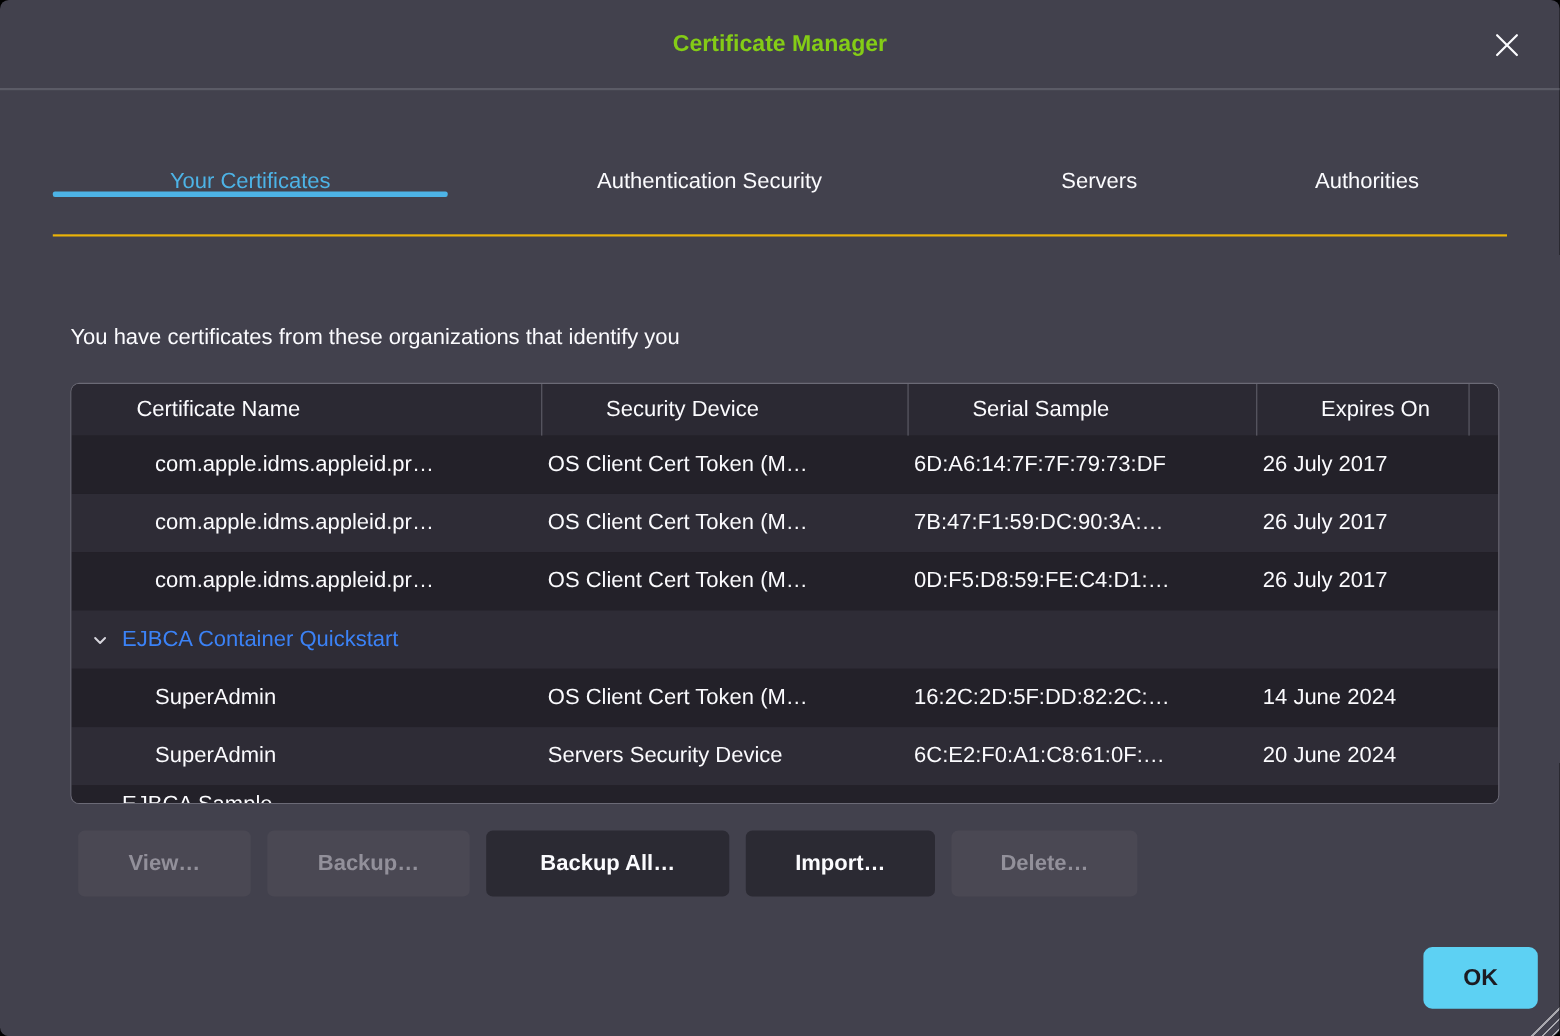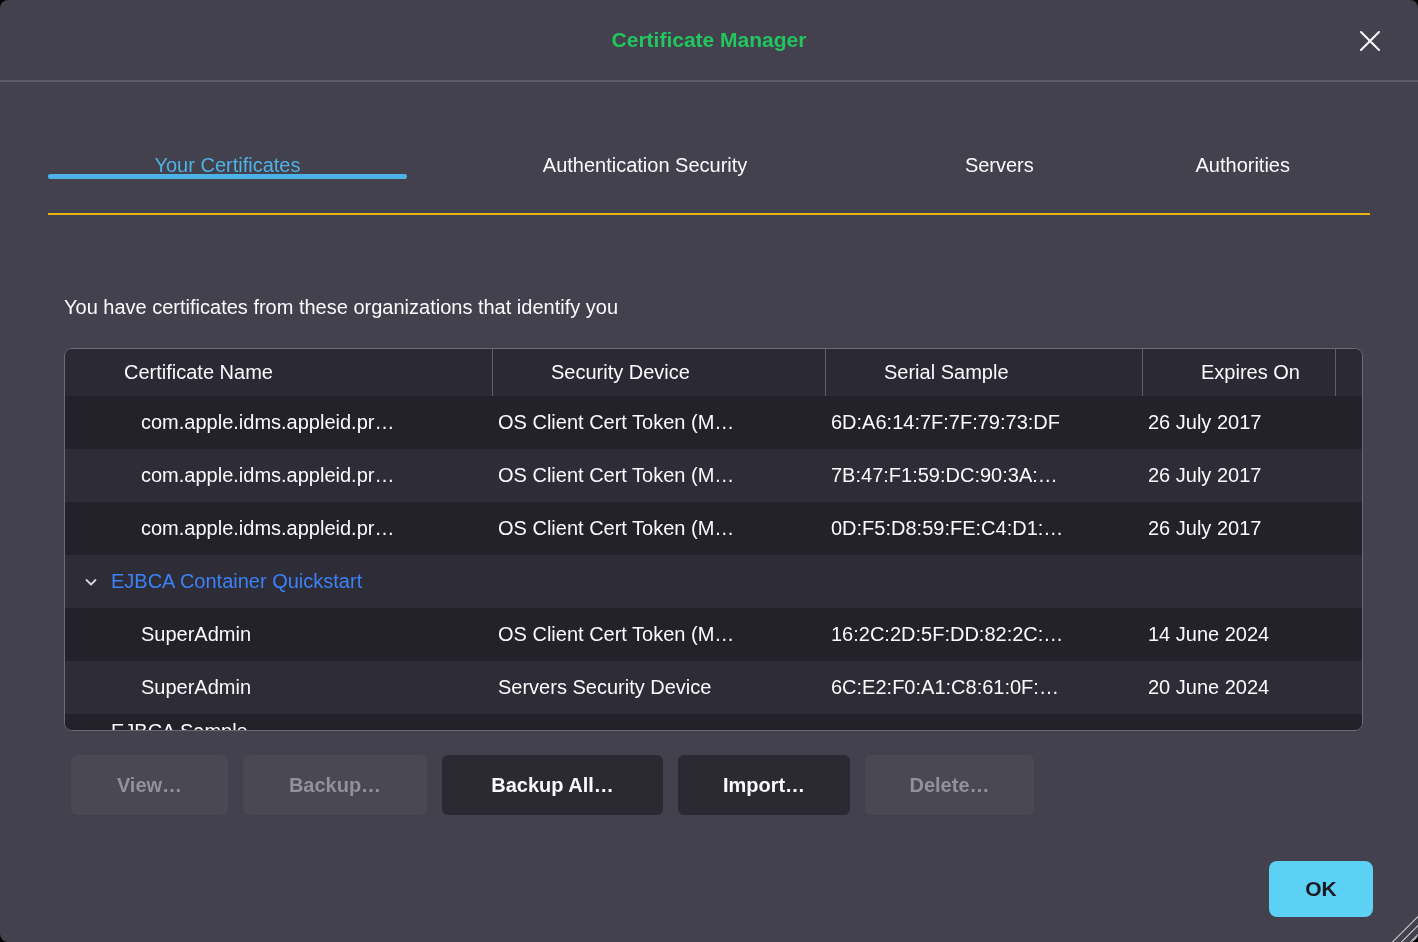--- a/index.html
+++ b/index.html
@@ -6,21 +6,21 @@
   body{font-family:"Liberation Sans","DejaVu Sans",sans-serif;-webkit-font-smoothing:antialiased;}
   .dialog{
     position:relative;width:1418px;height:942px;background:#42414d;
     border-radius:8px;overflow:hidden;color:#fbfbfe;
   }
   
   .titlebar{
     height:80px;border-bottom:2px solid #5b5b66;position:relative;
     display:flex;align-items:center;justify-content:center;
   }
-  .title{font-size:21px;font-weight:700;color:#22c55e;}
+  .title{font-size:21px;font-weight:700;color:#84cc16;}
   .close-btn{
     position:absolute;right:30px;top:23px;width:36px;height:36px;
     display:flex;align-items:center;justify-content:center;background:transparent;
     border:none;cursor:pointer;padding:0;
   }
   
   .tabs{
     margin:0 48px;height:131px;display:flex;align-items:center;
     border-bottom:2px solid #eab308;
   }
@@ -77,21 +77,21 @@
     font-family:inherit;cursor:pointer;background:#2b2a33;color:#fbfbfe;
   }
   .btn:disabled{background:#4a4853;color:#92909a;cursor:default;}
   .btn-view{width:157px;}
   .btn-backup{width:184px;}
   .btn-backupall{width:221px;}
   .btn-import{width:172px;}
   .btn-delete{width:169px;}
   
   .ok-btn{
-    position:absolute;right:45px;bottom:25px;width:104px;height:56px;
+    position:absolute;right:20px;bottom:25px;width:104px;height:56px;
     background:#5dd1f3;color:#1c1b22;font-size:21px;font-weight:700;
     border:none;border-radius:8px;font-family:inherit;cursor:pointer;
   }
   
   .resize-grip{
     position:absolute;right:0;bottom:0;width:27px;height:27px;
     background:repeating-linear-gradient(135deg,rgba(255,255,255,.55) 0 1.5px,transparent 1.5px 6.5px);
     clip-path:polygon(100% 0,100% 100%,0 100%);cursor:nwse-resize;
   }
   svg{display:block;}

